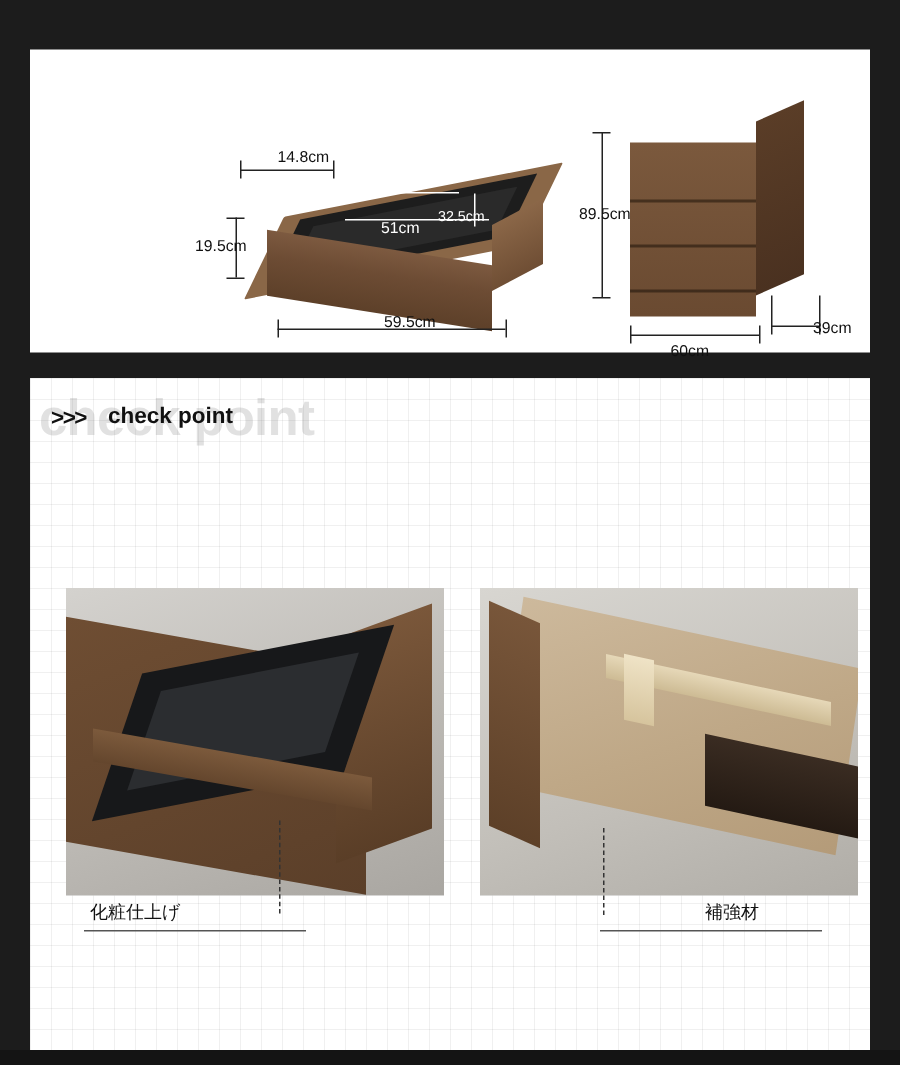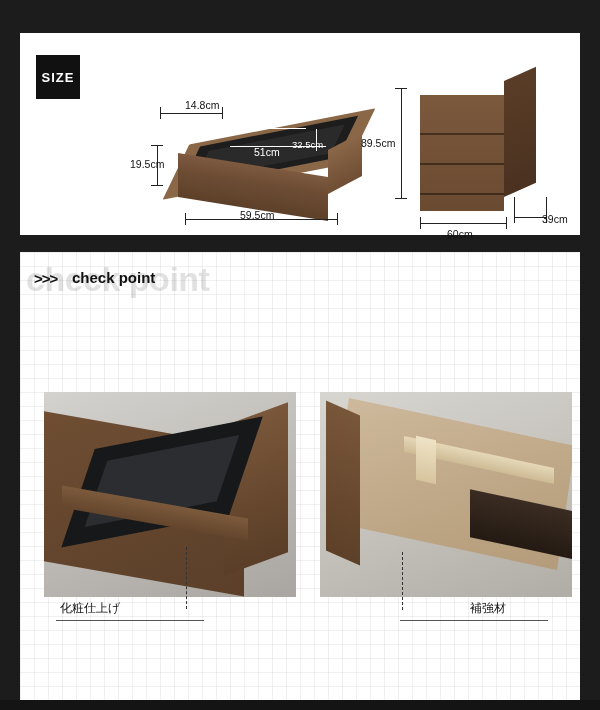--- a/index.html
+++ b/index.html
@@ -378,21 +378,20 @@
     background: #141414;
   }
 </style>
 </head>
 <body>
 
 <div class="page">
 
   <div class="size-panel">
 
-    <div class="size-badge">SIZE</div>
 
     <div class="drawer-art">
       <div class="dw-rim"></div>
       <div class="dw-inner"></div>
       <div class="dw-inner2"></div>
       <div class="dw-side"></div>
       <div class="dw-front"></div>
     </div>
 
     <div class="chest-art">
@@ -418,35 +417,35 @@
 
     <div class="line h" style="left:165px; top:186px; width:152px;"></div>
     <div class="line v" style="left:165px; top:180px; height:12px;"></div>
     <div class="line v" style="left:317px; top:180px; height:12px;"></div>
 
     <div class="dim-label" style="left:165px; top:66px;">14.8cm</div>
     <div class="dim-label white small" style="left:224px; top:84px;">10cm</div>
     <div class="dim-label white" style="left:234px; top:113px;">51cm</div>
     <div class="dim-label white small" style="left:272px; top:106px;">32.5cm</div>
     <div class="dim-label" style="left:110px; top:125px;">19.5cm</div>
-    <div class="dim-label" style="left:212px; top:176px;padding-left:8px;">59.5cm</div>
+    <div class="dim-label" style="left:228px; top:176px;padding-left:8px;">59.5cm</div>
 
     <div class="line v" style="left:381px; top:55px; height:110px;"></div>
     <div class="line h" style="left:375px; top:55px; width:12px;"></div>
     <div class="line h" style="left:375px; top:165px; width:12px;"></div>
 
     <div class="line h" style="left:400px; top:190px; width:86px;"></div>
     <div class="line v" style="left:400px; top:184px; height:12px;"></div>
     <div class="line v" style="left:486px; top:184px; height:12px;"></div>
 
     <div class="line h" style="left:494px; top:184px; width:32px;"></div>
     <div class="line v" style="left:494px; top:164px; height:26px;"></div>
     <div class="line v" style="left:526px; top:164px; height:26px;"></div>
 
-    <div class="dim-label" style="left:341px; top:104px;">89.5cm</div>
+    <div class="dim-label" style="left:366px; top:104px;">89.5cm</div>
     <div class="dim-label" style="left:427px; top:195px;">60cm</div>
     <div class="dim-label" style="left:522px; top:180px;">39cm</div>
   </div>
 
   <div class="cp-section">
     <div class="cp-grid"></div>
 
     <div class="cp-ghost">check point</div>
     <div class="cp-chev">&gt;&gt;&gt;</div>
     <div class="cp-title-small">check point</div>

